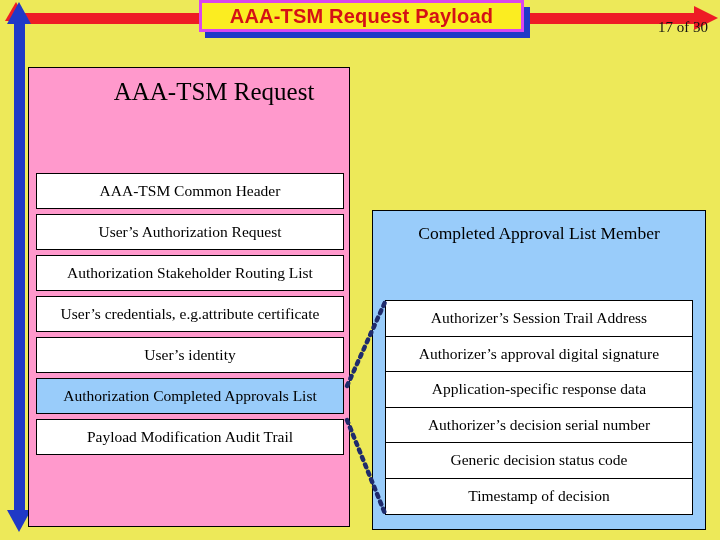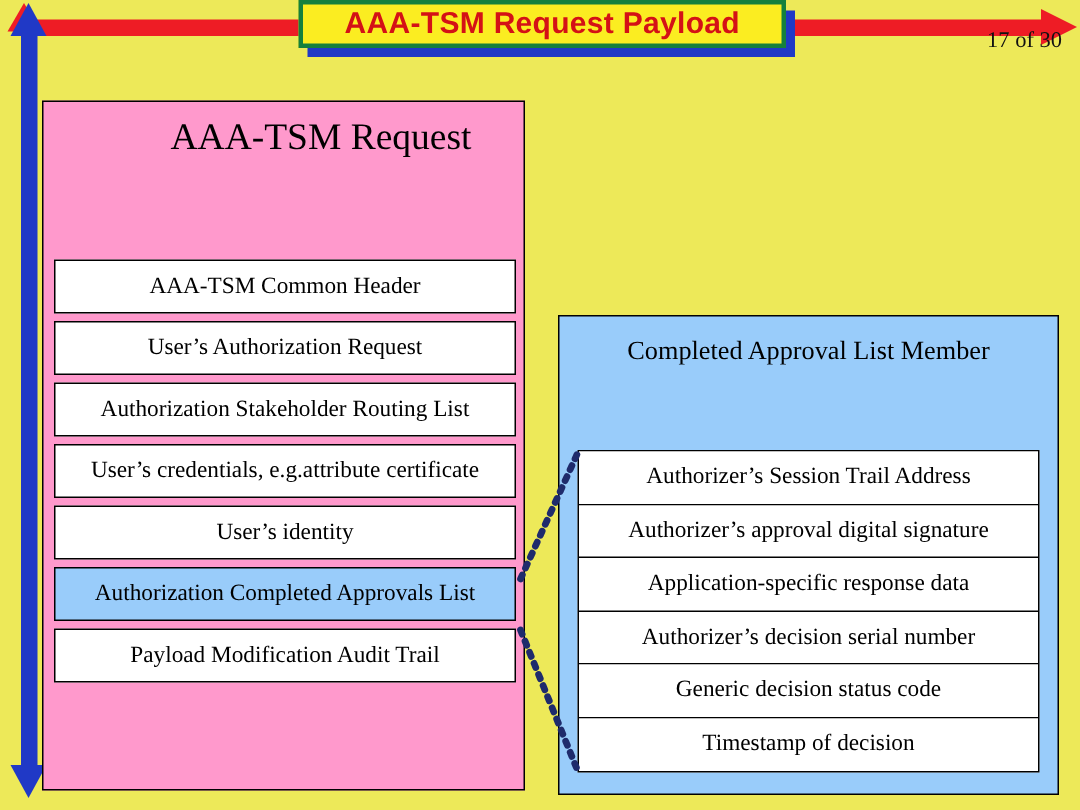--- a/index.html
+++ b/index.html
@@ -88,21 +88,21 @@
     height: 31px;
     background: #2039c6;
   }
   .title-box {
     position: absolute;
     left: 199px;
     top: 0px;
     width: 325px;
     height: 32px;
     background: #fbed21;
-    border: 3px solid #15803d;
+    border: 3px solid #d946ef;
     box-sizing: border-box;
     display: flex;
     align-items: center;
     justify-content: center;
   }
   .title-text {
     font-family: "Liberation Sans", "DejaVu Sans", sans-serif;
     font-weight: bold;
     font-size: 20px;
     color: #d41116;

